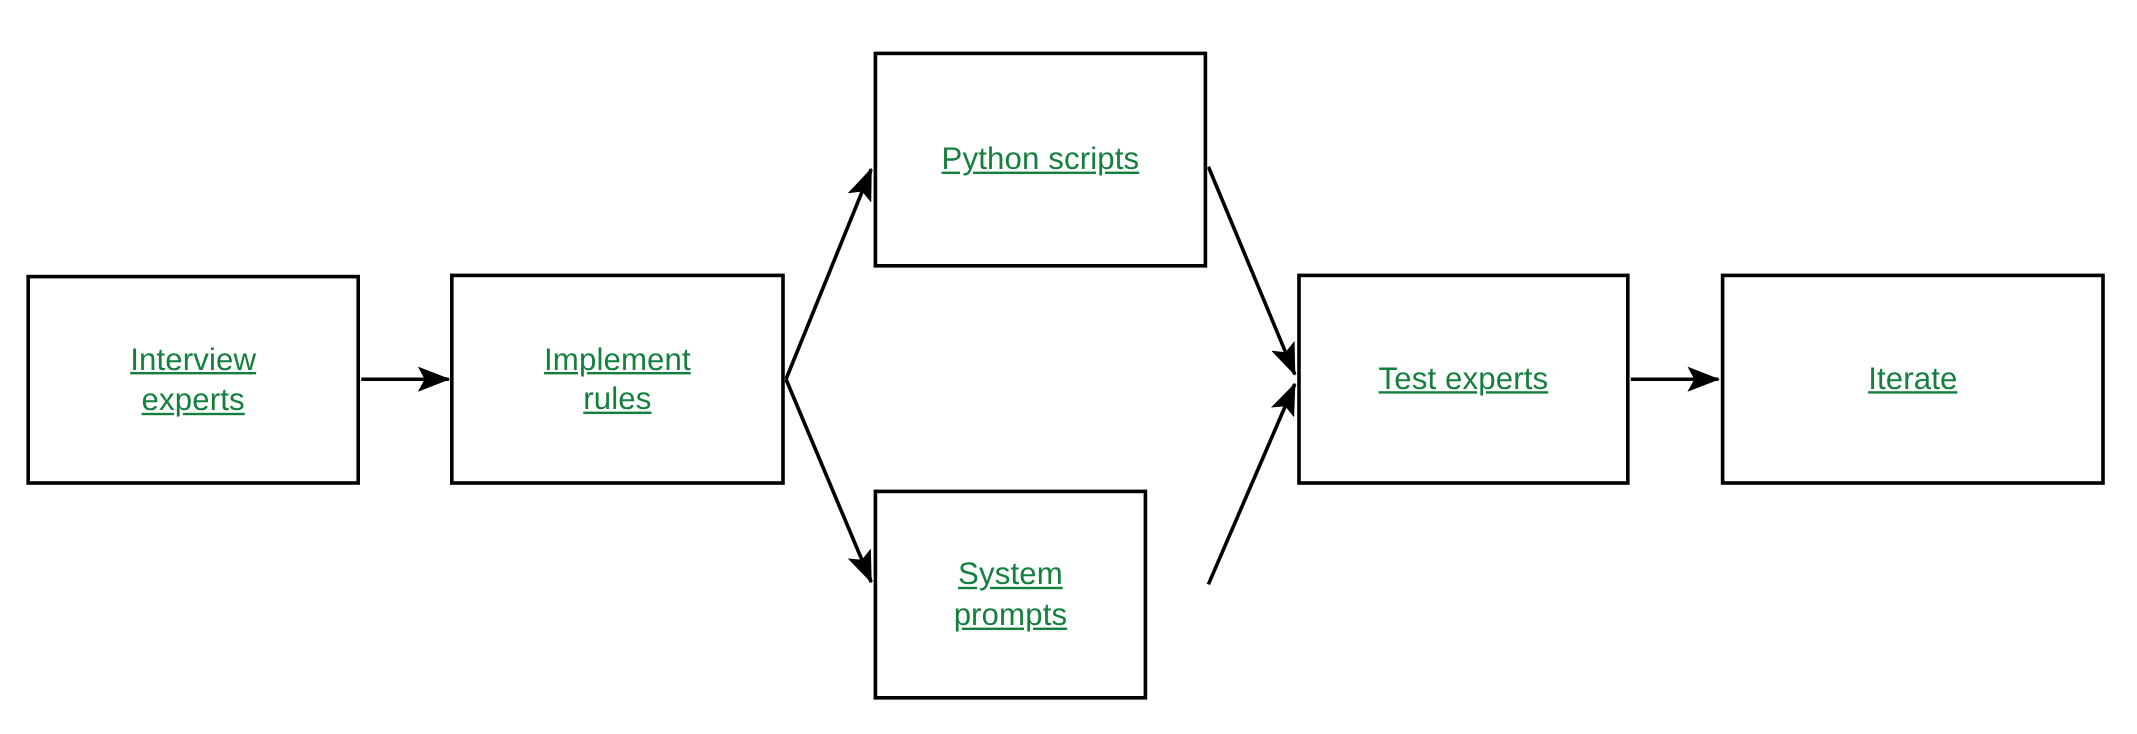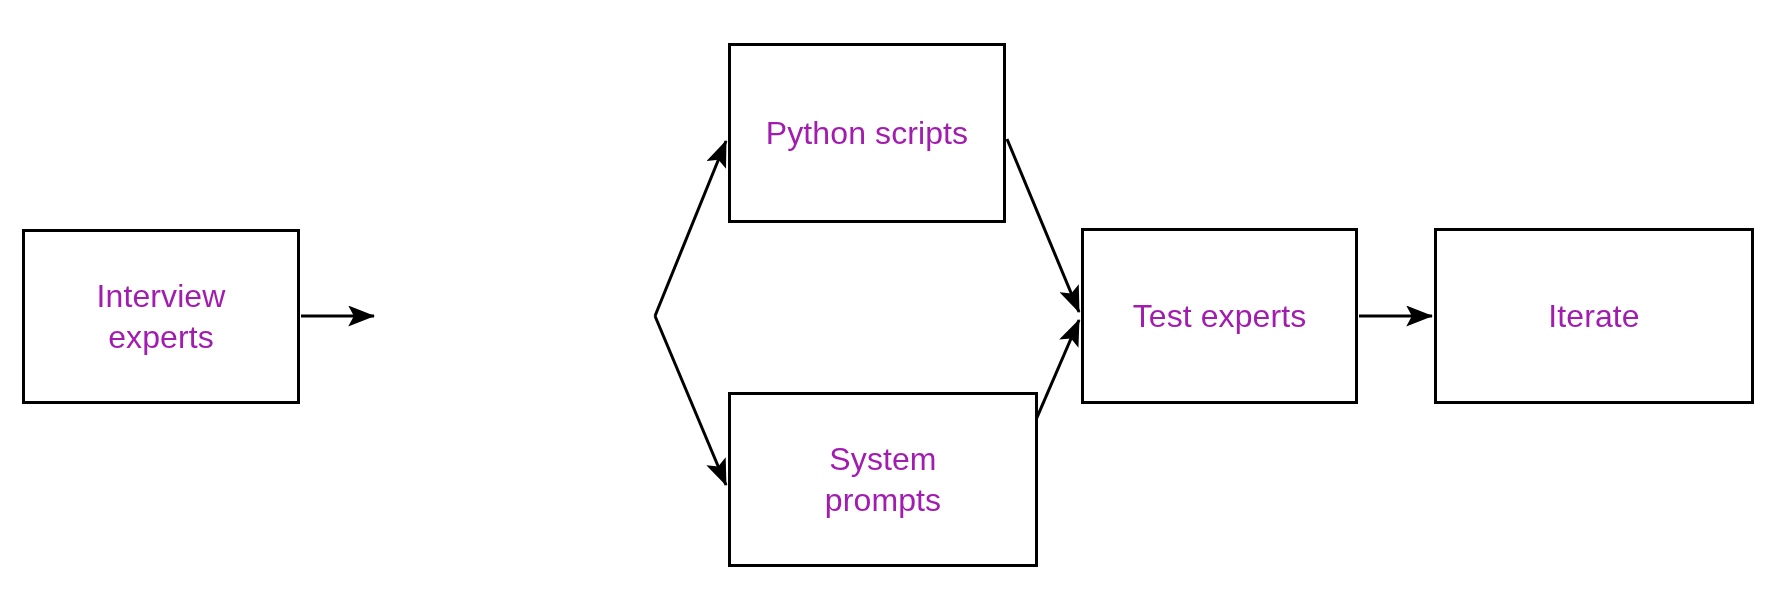--- a/index.html
+++ b/index.html
@@ -29,33 +29,34 @@
     position: absolute;
     box-sizing: border-box;
     background: #ffffff;
     border: 3px solid #000000;
     display: flex;
     align-items: center;
     justify-content: center;
     z-index: 2;
   }
   .node-label {
-    font-size: 32px;
+    font-size: 26px;
     line-height: 1.28;
-    color: #a21caf;
+    color: #15803d;
     text-align: center;
     white-space: pre-line;
     letter-spacing: 0.1px;
     padding: 0 6px;
+    text-decoration: underline;
   }
   
   #node-interview-experts { left: 22px;   top: 229px; width: 278px; height: 175px; }
   #node-implement-rules   { left: 375px;  top: 228px; width: 279px; height: 176px; }
   #node-python-scripts    { left: 728px;  top: 43px;  width: 278px; height: 180px; }
-  #node-system-prompts    { left: 728px;  top: 392px; width: 310px; height: 175px; }
+  #node-system-prompts    { left: 728px;  top: 408px; width: 228px; height: 175px; }
   #node-test-results      { left: 1081px; top: 228px; width: 277px; height: 176px; }
   #node-iterate           { left: 1434px; top: 228px; width: 320px; height: 176px; }
 </style>
 </head>
 <body>
 
 <div id="canvas">
 
   <svg id="edges" viewBox="0 0 1781 612" width="1781" height="612" xmlns="http://www.w3.org/2000/svg">
     <defs>
@@ -75,20 +76,24 @@
     <line x1="1007" y1="487" x2="1079" y2="320" stroke="#000000" stroke-width="3" marker-end="url(#arrowhead)"></line>
 
     <line x1="1359" y1="316" x2="1432" y2="316" stroke="#000000" stroke-width="3" marker-end="url(#arrowhead)"></line>
   </svg>
 
   <div class="node" id="node-interview-experts">
     <span class="node-label">Interview
 experts</span>
   </div>
 
+  <div class="node" id="node-implement-rules">
+    <span class="node-label">Implement
+rules</span>
+  </div>
 
   <div class="node" id="node-python-scripts">
     <span class="node-label">Python scripts</span>
   </div>
 
   <div class="node" id="node-system-prompts">
     <span class="node-label">System
 prompts</span>
   </div>
 

